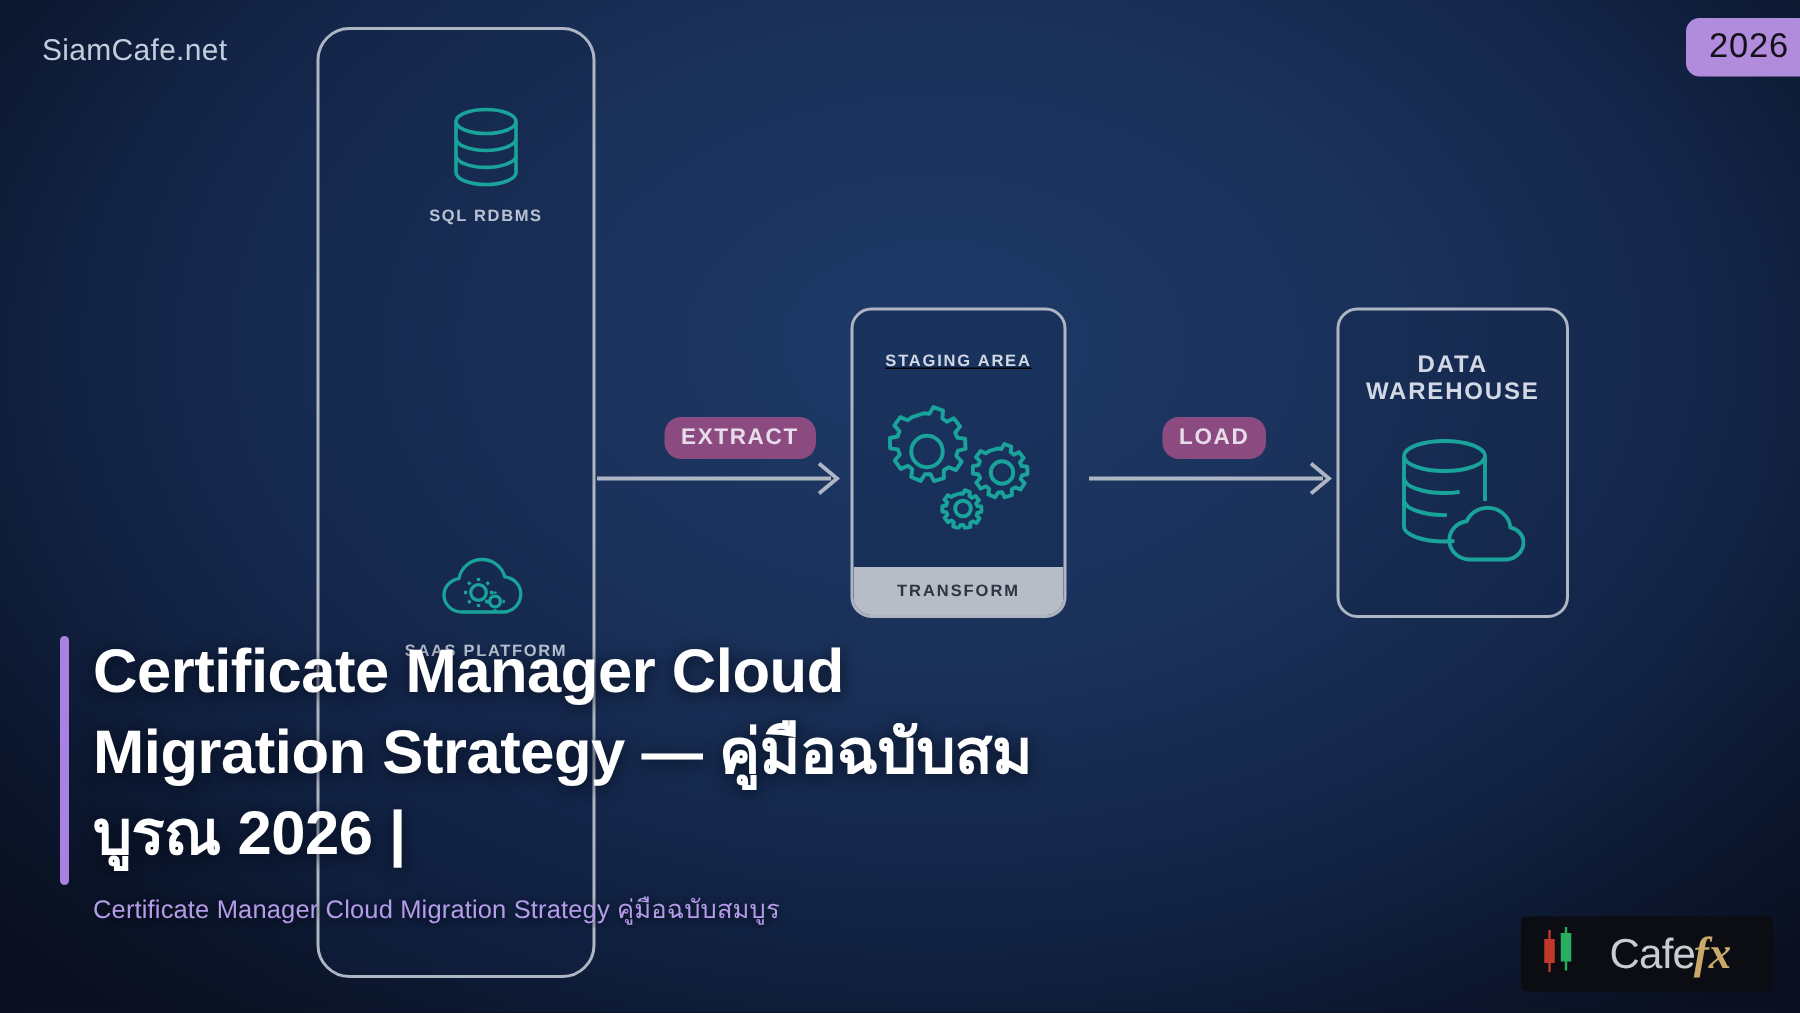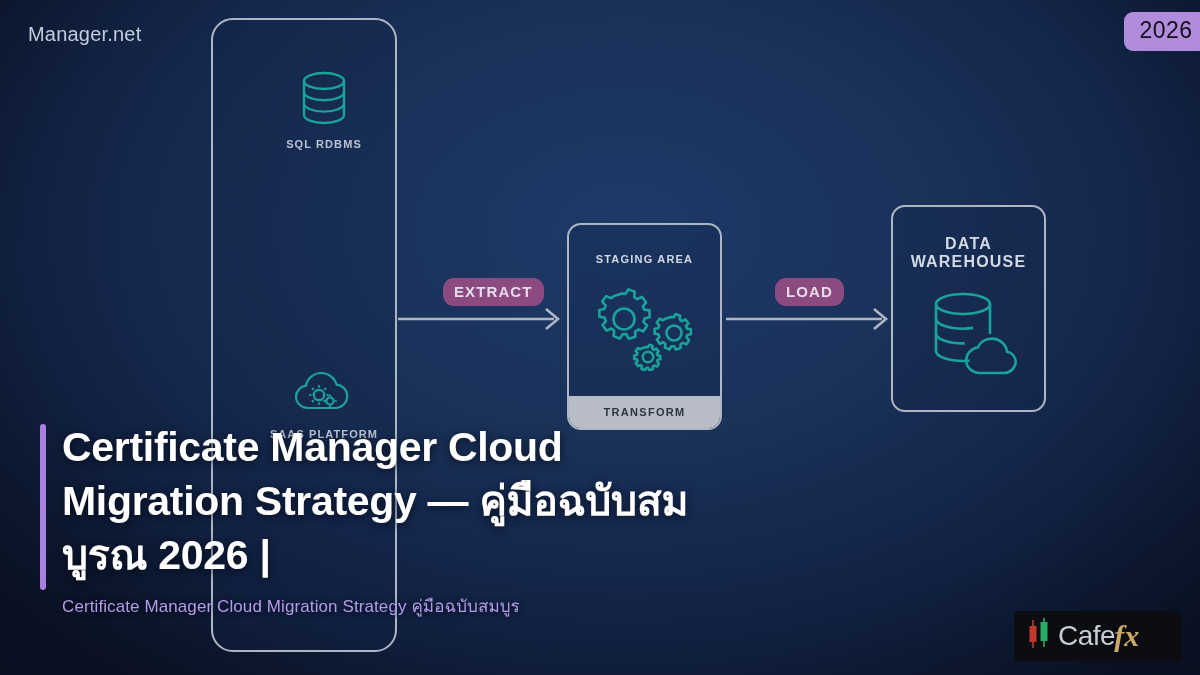--- a/index.html
+++ b/index.html
@@ -96,26 +96,27 @@
     font-weight: 700;
     letter-spacing: 1.1px;
     color: #b9c2d2;
   }
 
   .ico { display: block; margin: 0 auto; }
 
   
   .staging-panel {
     left: 567px;
-    top: 223px;
-    width: 155px;
+    top: 205px;
+    width: 144px;
     height: 207px;
     border-radius: 14px;
     overflow: hidden;
     background: rgba(20,40,76,0.35);
+    text-decoration: underline;
   }
   .staging-title {
     margin-top: 28px;
     text-align: center;
     font-size: 11px;
     font-weight: 700;
     letter-spacing: 1.2px;
     color: #d2d8e4;
   }
   .staging-ico { margin-top: 14px; text-align: center; }
@@ -217,42 +218,42 @@
     width: 168px;
     height: 50px;
     background: #0c0d12;
     border-radius: 4px;
     display: flex;
     align-items: center;
     padding-left: 12px;
     z-index: 6;
   }
   .logo-text {
-    margin-left: 6px;
+    margin-left: 21px;
     font-family: "Liberation Sans", sans-serif;
     font-size: 28px;
     color: #c9ccd2;
     letter-spacing: -0.5px;
     line-height: 1;
   }
   .logo-fx {
     font-family: "Liberation Serif", serif;
     font-style: italic;
     font-weight: 700;
     font-size: 30px;
     color: #c9a96a;
     margin-left: -1px;
   }
 </style>
 </head>
 <body>
 
 <div id="stage">
 
-  <div class="watermark">Manager.net</div>
+  <div class="watermark">SiamCafe.net</div>
 
   <div class="year-badge">2026</div>
 
   <div class="diagram">
 
     <div class="panel source-panel">
 
       <div class="source-item src-1">
         <span>
           <svg class="ico" width="56" height="60" viewBox="0 0 56 60" fill="none" stroke="#1aa39a" stroke-width="2.4">

